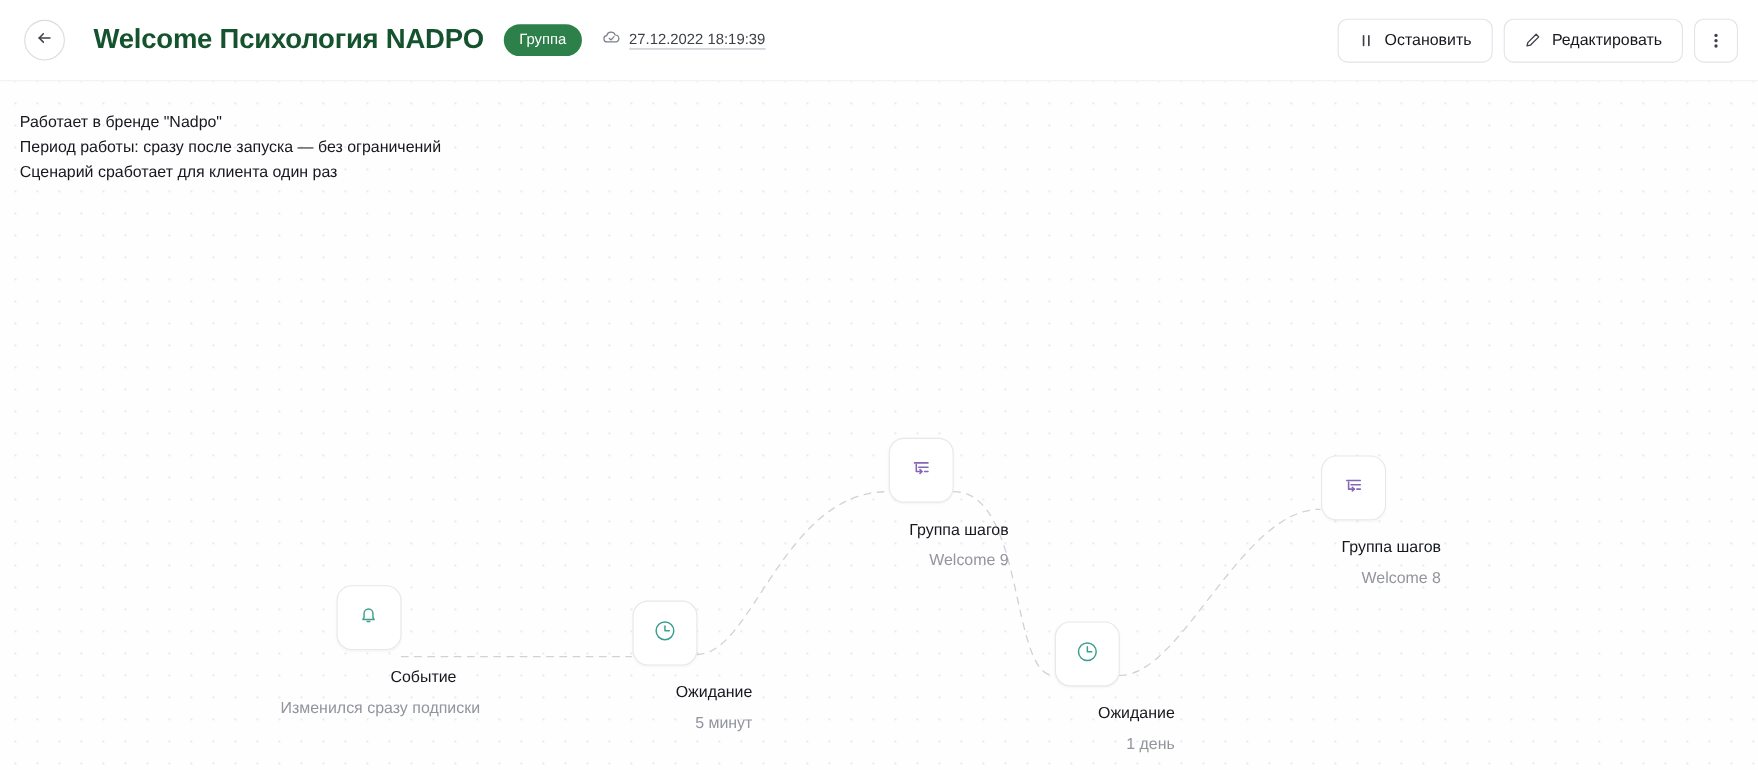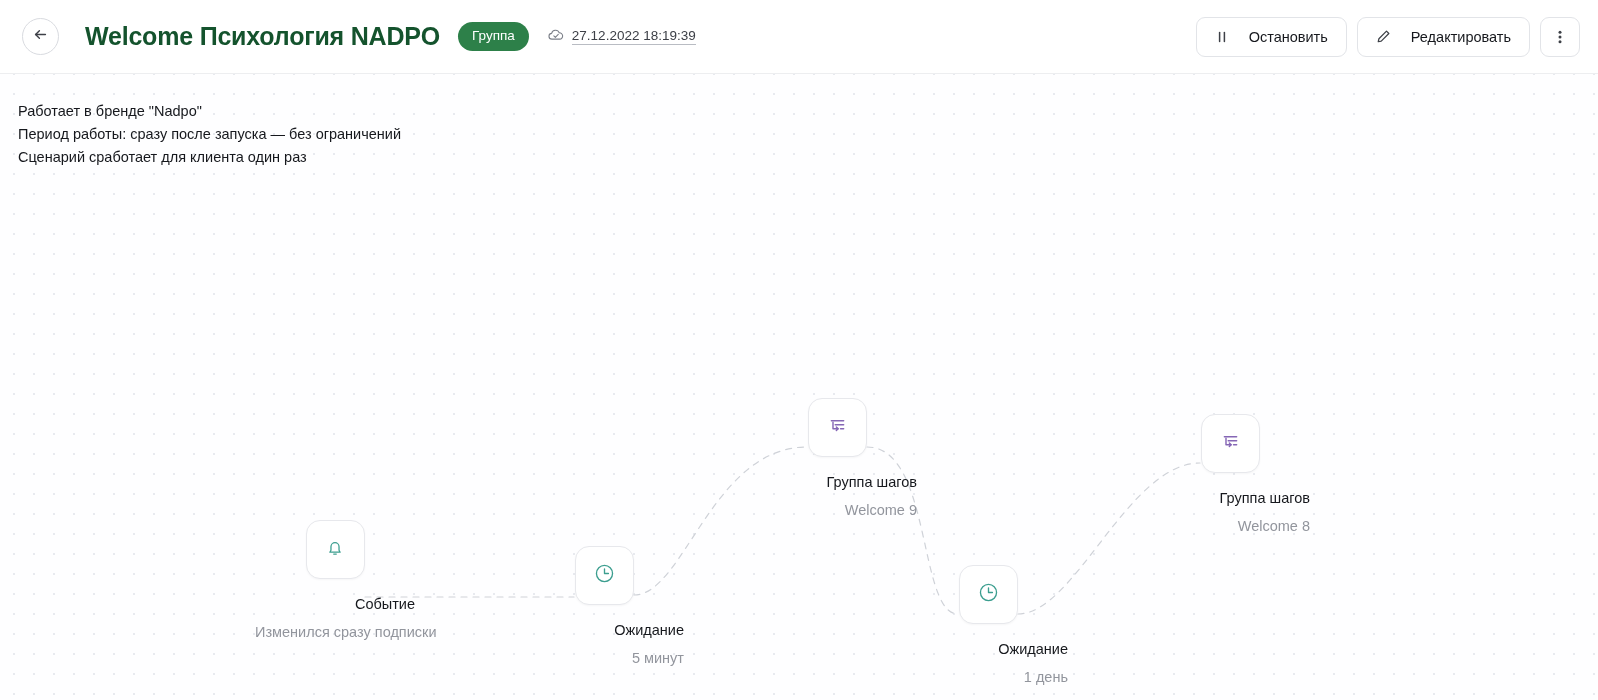--- a/index.html
+++ b/index.html
@@ -96,21 +96,21 @@
   }
   .btn {
     height: 40px;
     box-sizing: border-box;
     border: 1px solid #e2e4e8;
     border-radius: 9px;
     background: #fff;
     display: flex;
     align-items: center;
     justify-content: center;
-    gap: 20px;
+    gap: 10px;
     padding: 0 18px;
     font-size: 14.5px;
     color: #16181d;
     font-family: inherit;
     cursor: pointer;
     white-space: nowrap;
   }
   .btn .glyph { display: flex; align-items: center; color: #3d4047; }
   .btn-icon-only {
     width: 40px;
@@ -257,21 +257,21 @@
 
   <svg class="flow-svg" viewBox="0 0 1598 626">
     <g fill="none" stroke="#cfd2d8" stroke-width="1.2" stroke-dasharray="6 6" stroke-linecap="round">
       <path d="M365 523 H574"></path>
       <path d="M634 521 C684 521 712 373 807 373"></path>
       <path d="M867 373 C932 373 918 540 958 540"></path>
       <path d="M1018 540 C1075 540 1128 389 1200 389"></path>
     </g>
   </svg>
 
-  <div class="node" style="left:335px; top:446px;">
+  <div class="node" style="left:335px; top:458px;">
     <div class="node-box">
       <span class="icon-teal">
         <svg width="22" height="22" viewBox="0 0 24 24" fill="none" stroke="currentColor" stroke-width="1.4" stroke-linecap="round" stroke-linejoin="round">
           <path d="M17.6 16.6H6.4l1.2-2.1V10.6a4.4 4.4 0 0 1 8.8 0v3.9l1.2 2.1Z"></path>
           <path d="M10.6 18.6h2.8"></path>
         </svg>
       </span>
     </div>
     <div class="node-title">Событие</div>
     <div class="node-subtitle">Изменился сразу подписки</div>

